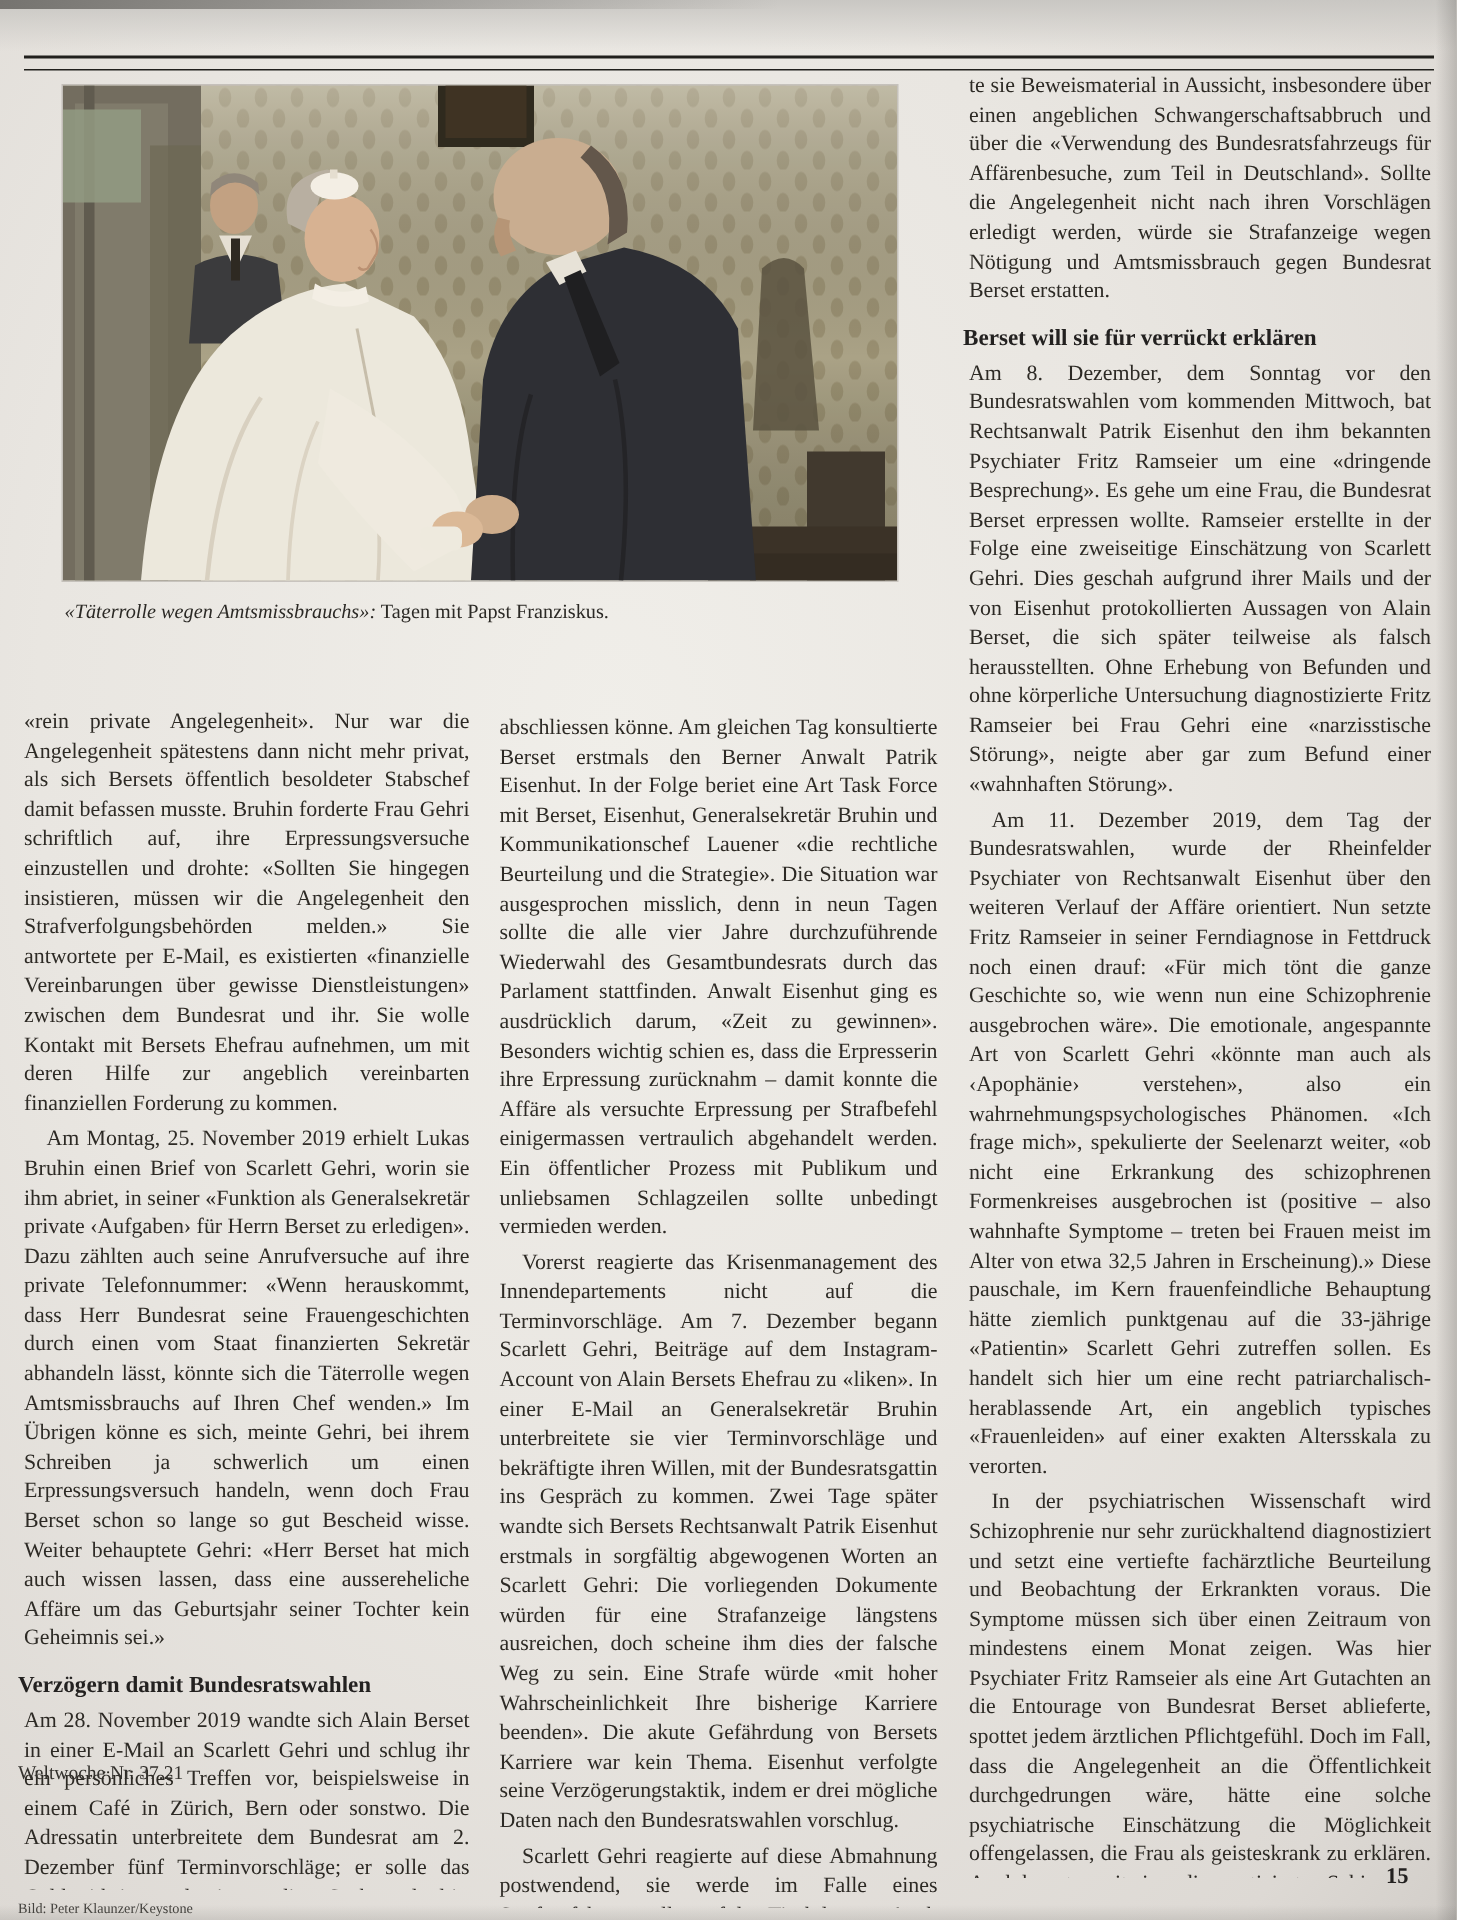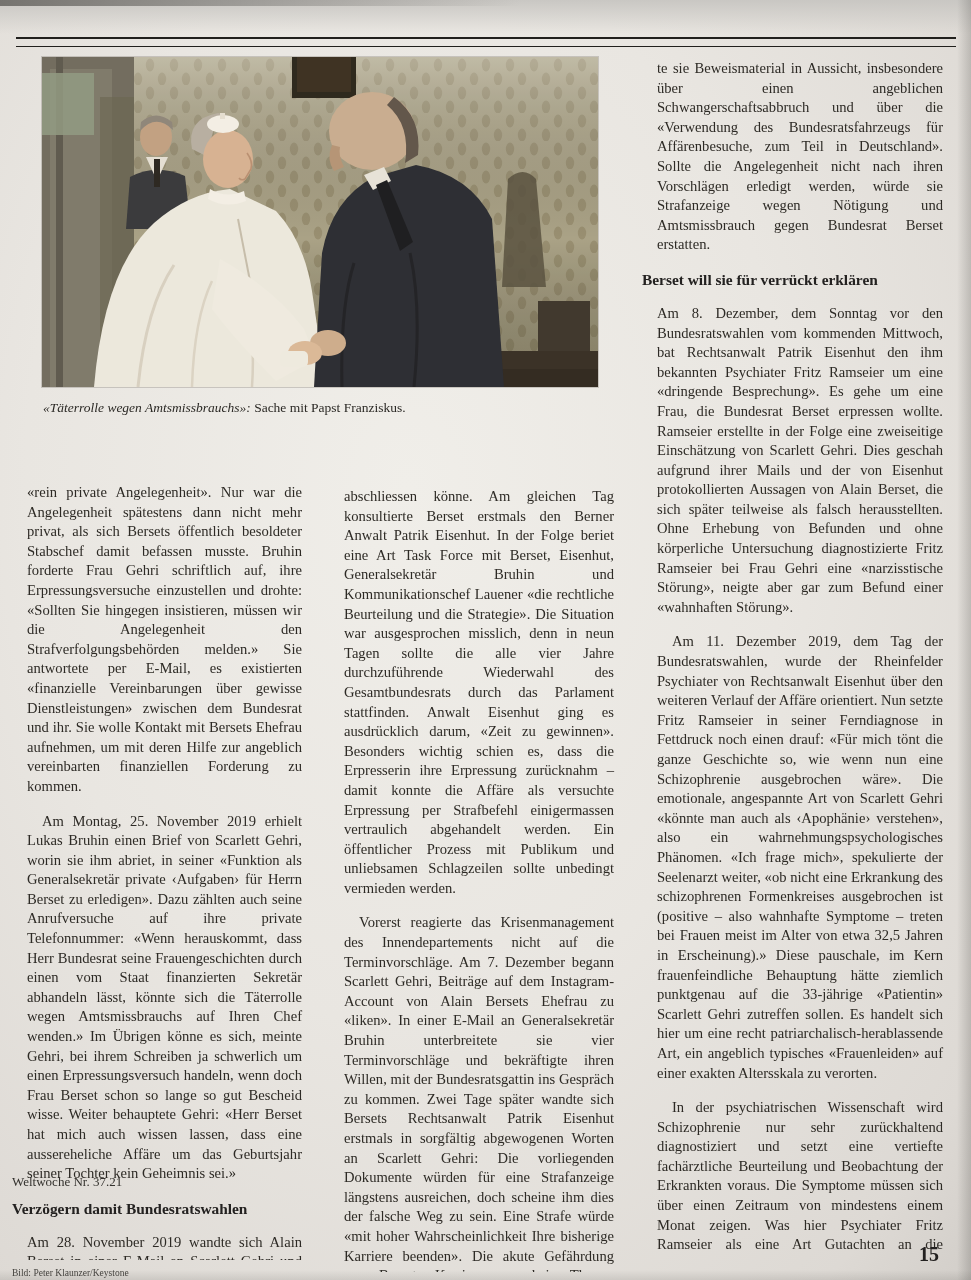--- a/index.html
+++ b/index.html
@@ -30,31 +30,31 @@
     box-shadow:0 0 0 1px rgba(90,85,75,0.25);}
   .photo-wrap svg{display:block;width:100%;height:100%;}
 
   .caption{position:absolute;left:43px;top:399px;width:560px;
     font-size:13.5px;line-height:18px;color:#2b2925;}
   .caption .q{font-style:italic;}
 
   .col{position:absolute;text-align:justify;
     font-size:14.6px;line-height:19.6px;
     hyphens:auto;-webkit-hyphens:auto;overflow:hidden;}
-  .col p{margin:15px;}
+  .col p{margin:4px;}
   .col p.ind{text-indent:15px;}
   .col h3{margin:11px 0 5px 0;font-size:15.4px;line-height:19px;
     font-weight:bold;color:#232120;text-align:left;}
   .col-left{left:12px;top:468px;width:305px;height:792px;}
   .col-mid{left:329px;top:472px;width:300px;height:800px;}
   .col-right{left:642px;top:44px;width:316px;height:1208px;}
 
   .footer-issue{position:absolute;left:12px;top:1174px;font-size:13px;color:#33312d;text-align:center;}
   .footer-credit{position:absolute;left:12px;top:1268px;font-size:9.5px;color:#44423e;}
-  .page-num{position:absolute;right:32px;top:1243px;font-size:20px;font-weight:bold;color:#232120;}
+  .page-num{position:absolute;right:32px;top:1243px;font-size:15px;font-weight:bold;color:#232120;}
 </style>
 </head>
 <body>
 
 <div class="page">
 
   <div class="edge-top"></div>
   <div class="edge-top-dark"></div>
   <div class="rule-top"></div>
 
@@ -138,21 +138,21 @@
         <ellipse cx="286" cy="286" rx="18" ry="13" fill="#cfae8e"></ellipse>
         <ellipse cx="263" cy="296" rx="17" ry="12" fill="#dcba9a"></ellipse>
         <rect x="238" y="294" width="28" height="16" rx="5" fill="#f1eee5"></rect>
       </g>
 
       <rect width="556" height="330" fill="#caa86f" opacity="0.06"></rect>
     </svg>
   </div>
 
   <div class="caption">
-    <span class="q">«Täterrolle wegen Amtsmissbrauchs»:</span><span> Sache mit Papst Franziskus.</span>
+    <span class="q">«Täterrolle wegen Amtsmissbrauchs»:</span><span> Tagen mit Papst Franziskus.</span>
   </div>
 
   <div class="col col-left">
     <p>«rein private Angelegenheit». Nur war die Angelegenheit spätestens dann nicht mehr privat, als sich Bersets öffentlich besoldeter Stabschef damit befassen musste. Bruhin forderte Frau Gehri schriftlich auf, ihre Erpressungsversuche einzustellen und drohte: «Sollten Sie hingegen insistieren, müssen wir die Angelegenheit den Strafverfolgungsbehörden melden.» Sie antwortete per E-Mail, es existierten «finanzielle Vereinbarungen über gewisse Dienstleistungen» zwischen dem Bundesrat und ihr. Sie wolle Kontakt mit Bersets Ehefrau aufnehmen, um mit deren Hilfe zur angeblich vereinbarten finanziellen Forderung zu kommen.</p>
     <p class="ind">Am Montag, 25. November 2019 erhielt Lukas Bruhin einen Brief von Scarlett Gehri, worin sie ihm abriet, in seiner «Funktion als Generalsekretär private ‹Aufgaben› für Herrn Berset zu erledigen». Dazu zählten auch seine Anrufversuche auf ihre private Telefonnummer: «Wenn herauskommt, dass Herr Bundesrat seine Frauengeschichten durch einen vom Staat finanzierten Sekretär abhandeln lässt, könnte sich die Täterrolle wegen Amtsmissbrauchs auf Ihren Chef wenden.» Im Übrigen könne es sich, meinte Gehri, bei ihrem Schreiben ja schwerlich um einen Erpressungsversuch handeln, wenn doch Frau Berset schon so lange so gut Bescheid wisse. Weiter behauptete Gehri: «Herr Berset hat mich auch wissen lassen, dass eine aussereheliche Affäre um das Geburtsjahr seiner Tochter kein Geheimnis sei.»</p>
     <h3>Verzögern damit Bundesratswahlen</h3>
     <p>Am 28. November 2019 wandte sich Alain Berset in einer E-Mail an Scarlett Gehri und schlug ihr ein persönliches Treffen vor, beispielsweise in einem Café in Zürich, Bern oder sonstwo. Die Adressatin unterbreitete dem Bundesrat am 2. Dezember fünf Terminvorschläge; er solle das Geld mitbringen, damit man diese Sache endgültig</p>
   </div>
 
   <div class="col col-mid">

